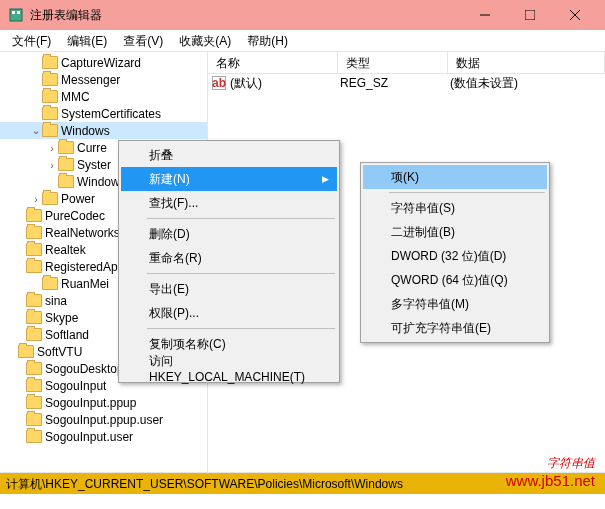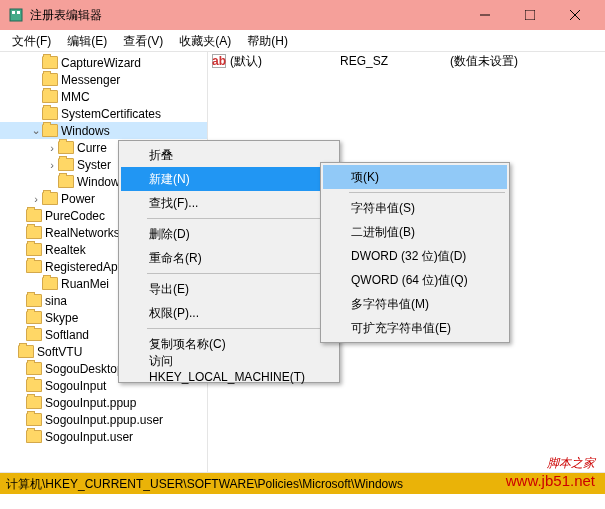--- a/index.html
+++ b/index.html
@@ -24,21 +24,21 @@
 .list-row { display:flex; height:18px; align-items:center; padding-left:4px; }
 .val-ico { width:14px; height:14px; background:#fff; border:1px solid #aaa; margin-right:4px; display:flex; align-items:center; justify-content:center; font-size:12px; color:#c33; font-weight:bold; }
 .statusbar { height:22px; border-top:1px solid #e5e5e5; padding:3px 6px; background:#eab308; }
 .ctx { position:absolute; background:#f0f0f0; border:1px solid #a0a0a0; box-shadow:2px 2px 4px rgba(0,0,0,0.3); padding:2px; z-index:10; }
 .ctx .row { height:24px; display:flex; align-items:center; padding:0 30px 0 28px; position:relative; }
 .ctx .row.hl { background:#2196f3; color:#fff; }
 .ctx .row.hov { background:#91c9f7; }
 .ctx .sep { height:1px; background:#c0c0c0; margin:3px 2px 3px 26px; }
 .ctx .arrow { position:absolute; right:8px; font-size:9px; }
 .ctx1 { left:118px; top:140px; width:222px; }
-.ctx2 { left:320px; top:162px; width:190px; }
+.ctx2 { left:360px; top:162px; width:190px; }
 .watermark { position:absolute; right:10px; bottom:20px; font-family:"KaiTi",serif; font-size:22px; color:#c00; font-style:italic; text-align:right; }
 .watermark .url { font-size:15px; color:#c00; font-style:normal;margin-left:32px; }
 </style>
 </head>
 <body>
 
 <div class="titlebar">
   <span class="ico">
       <svg width="14" height="14">
         <rect x="1" y="1" width="12" height="12" fill="#4a8" stroke="#265"></rect>
@@ -185,20 +185,25 @@
         <span class="folder"></span>
         <span>SogouInput.ppup.user</span>
       </div>
       <div class="tree-row" style="padding-left: 14px;">
         <span class="exp"></span>
         <span class="folder"></span>
         <span>SogouInput.user</span>
       </div>
     </div>
   <div class="list">
+    <div class="list-head">
+      <div class="col" style="width:130px">名称</div>
+      <div class="col" style="width:110px">类型</div>
+      <div class="col" style="flex:1">数据</div>
+    </div>
     <div class="list-body">
       <div class="list-row">
         <span class="val-ico">ab</span>
         <span style="width:110px">(默认)</span>
         <span style="width:110px">REG_SZ</span>
         <span>(数值未设置)</span>
       </div>
     </div>
   </div>
 </div>
@@ -259,15 +264,15 @@
     <div class="row">
       <span>可扩充字符串值(E)</span>
     </div>
   </div>
 
 <div class="statusbar">
   <span>计算机\HKEY_CURRENT_USER\SOFTWARE\Policies\Microsoft\Windows</span>
 </div>
 
 <div class="watermark">
-  <div>脚本之家</div>
+  <div>字符串值</div>
   <div class="url">www.jb51.net</div>
 </div>
 
 </body></html>

